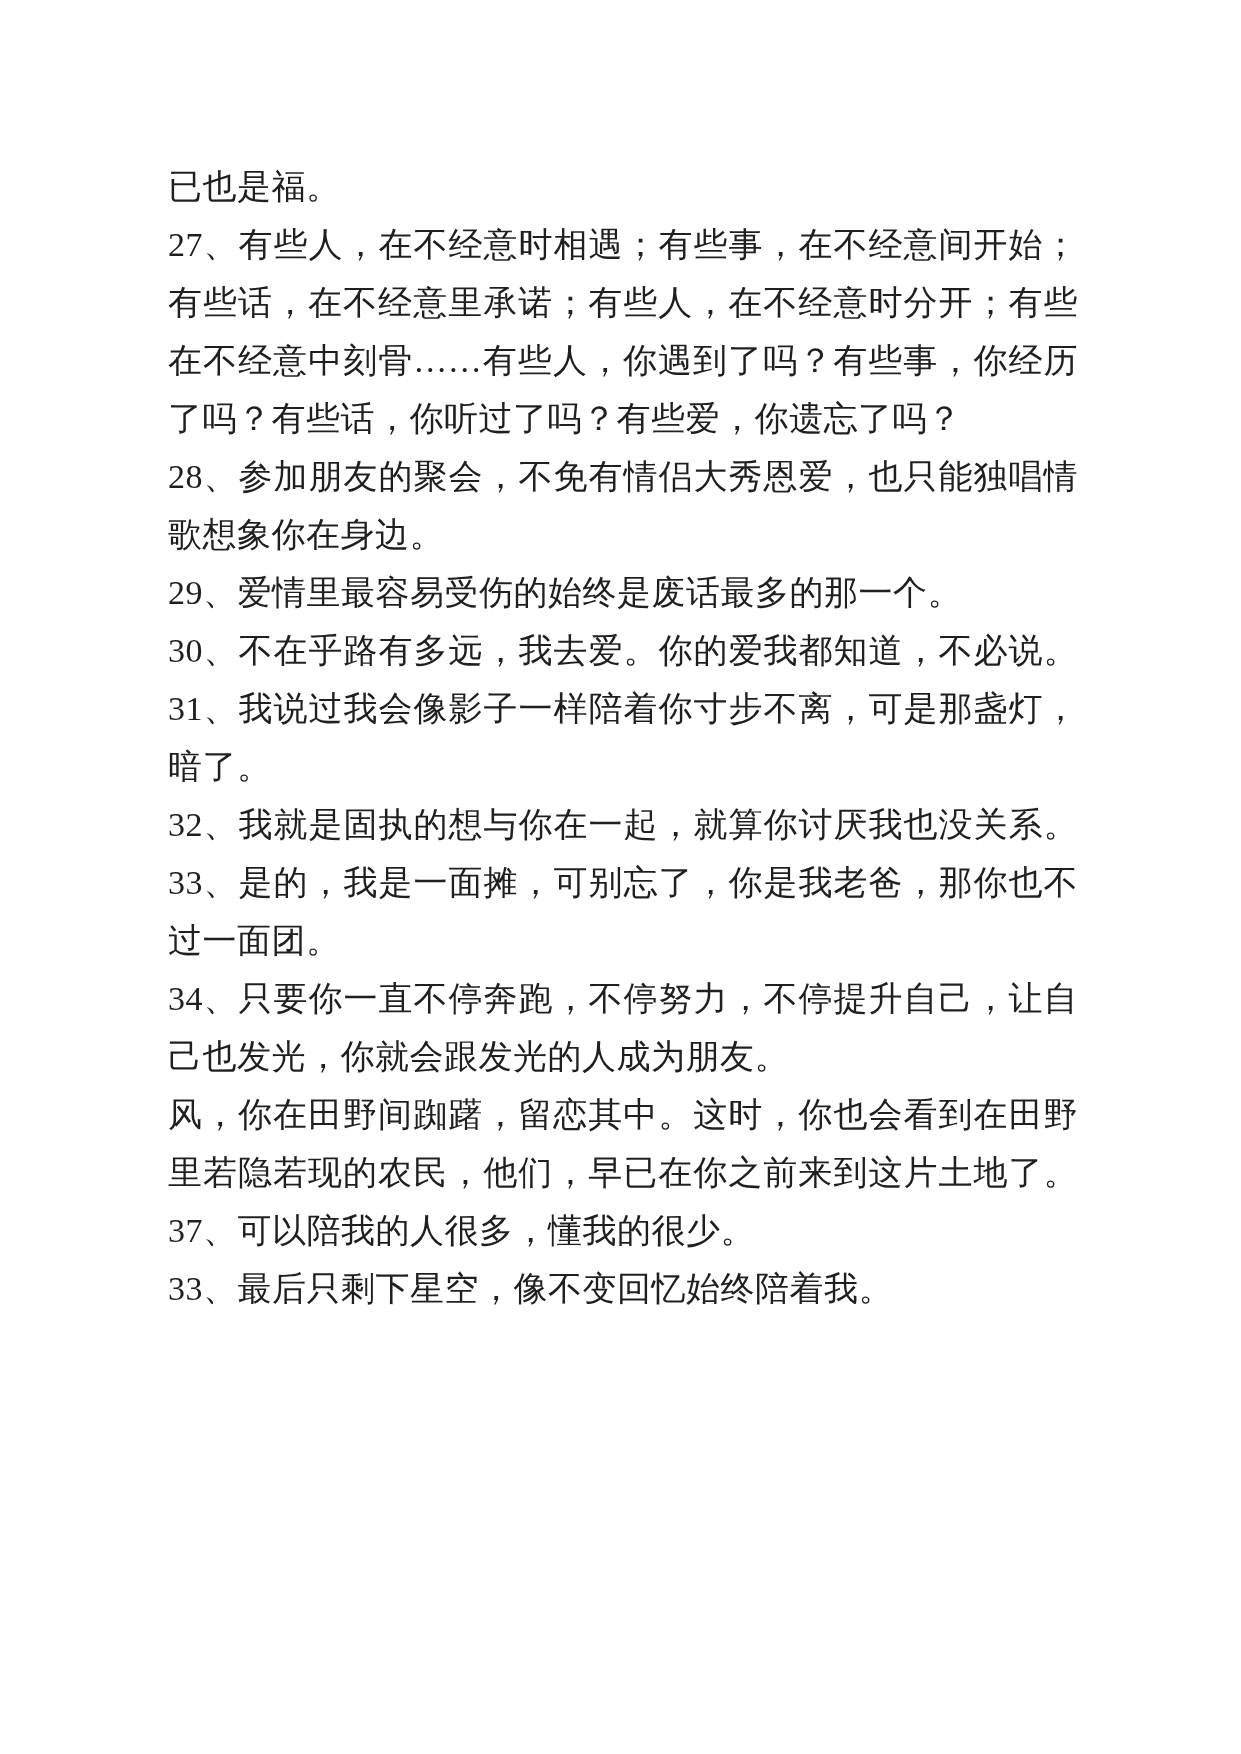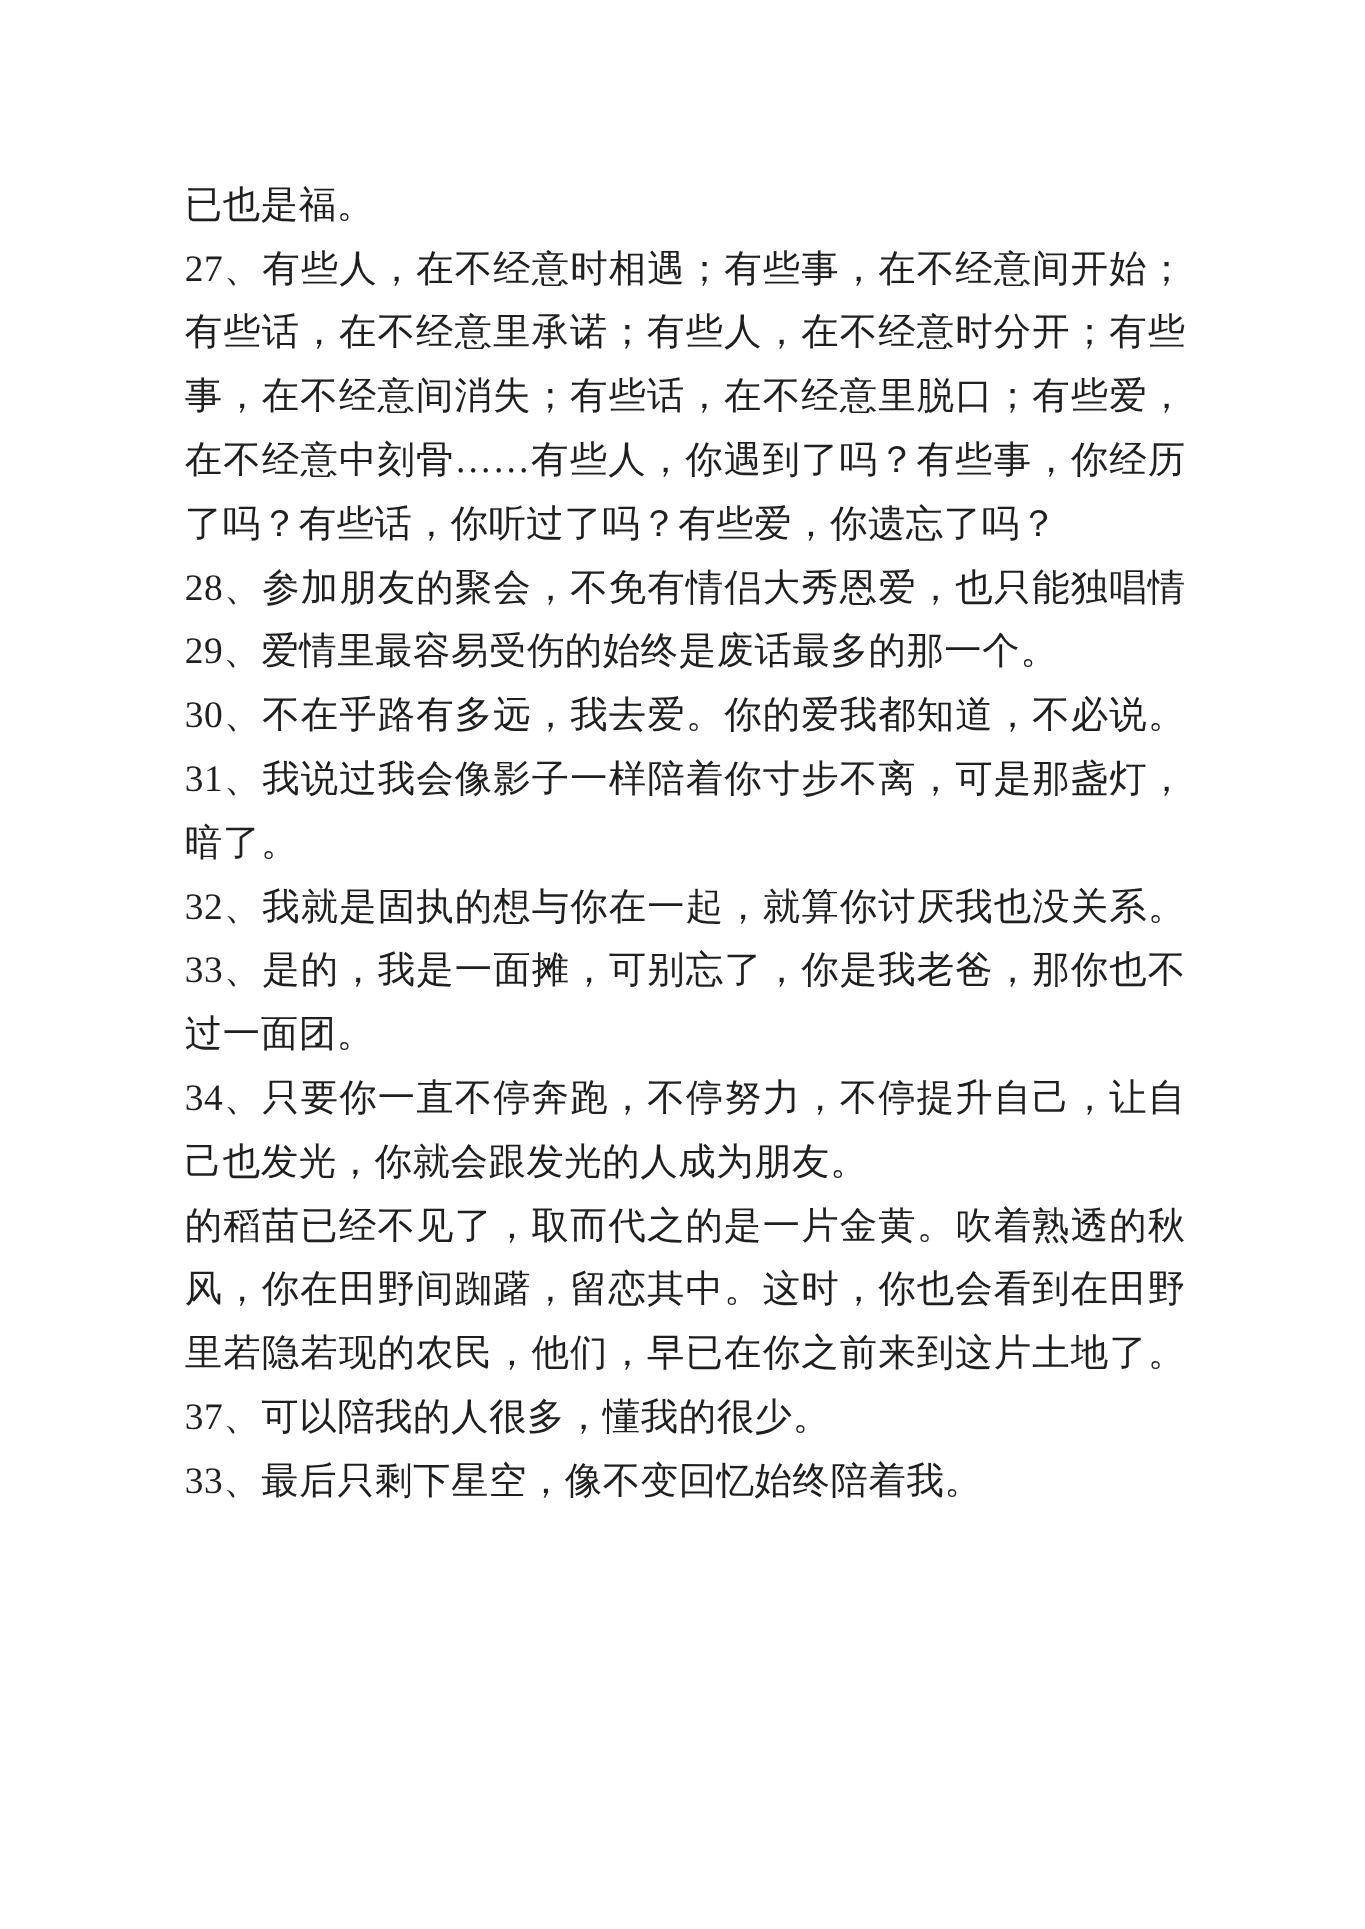--- a/index.html
+++ b/index.html
@@ -38,32 +38,31 @@
   }
 </style>
 </head>
 <body>
 
 <div class="page">
   <div class="doc-body">
     <div class="line">已也是福。</div>
     <div class="line j">27、有些人，在不经意时相遇；有些事，在不经意间开始；</div>
     <div class="line j">有些话，在不经意里承诺；有些人，在不经意时分开；有些</div>
-    <div class="line j">事，在不经意间消失；有些话，在不经意里脱口；有些爱，</div>
     <div class="line j">在不经意中刻骨……有些人，你遇到了吗？有些事，你经历</div>
     <div class="line">了吗？有些话，你听过了吗？有些爱，你遗忘了吗？</div>
     <div class="line j">28、参加朋友的聚会，不免有情侣大秀恩爱，也只能独唱情</div>
+    <div class="line">歌想象你在身边。</div>
     <div class="line">29、爱情里最容易受伤的始终是废话最多的那一个。</div>
     <div class="line j">30、不在乎路有多远，我去爱。你的爱我都知道，不必说。</div>
     <div class="line j">31、我说过我会像影子一样陪着你寸步不离，可是那盏灯，</div>
     <div class="line">暗了。</div>
     <div class="line j">32、我就是固执的想与你在一起，就算你讨厌我也没关系。</div>
     <div class="line j">33、是的，我是一面摊，可别忘了，你是我老爸，那你也不</div>
     <div class="line">过一面团。</div>
     <div class="line j">34、只要你一直不停奔跑，不停努力，不停提升自己，让自</div>
     <div class="line">己也发光，你就会跟发光的人成为朋友。</div>
-    <div class="line j">的稻苗已经不见了，取而代之的是一片金黄。吹着熟透的秋</div>
     <div class="line j">风，你在田野间踟躇，留恋其中。这时，你也会看到在田野</div>
     <div class="line j">里若隐若现的农民，他们，早已在你之前来到这片土地了。</div>
     <div class="line">37、可以陪我的人很多，懂我的很少。</div>
     <div class="line">33、最后只剩下星空，像不变回忆始终陪着我。</div>
   </div>
 </div>
 
 </body></html>

